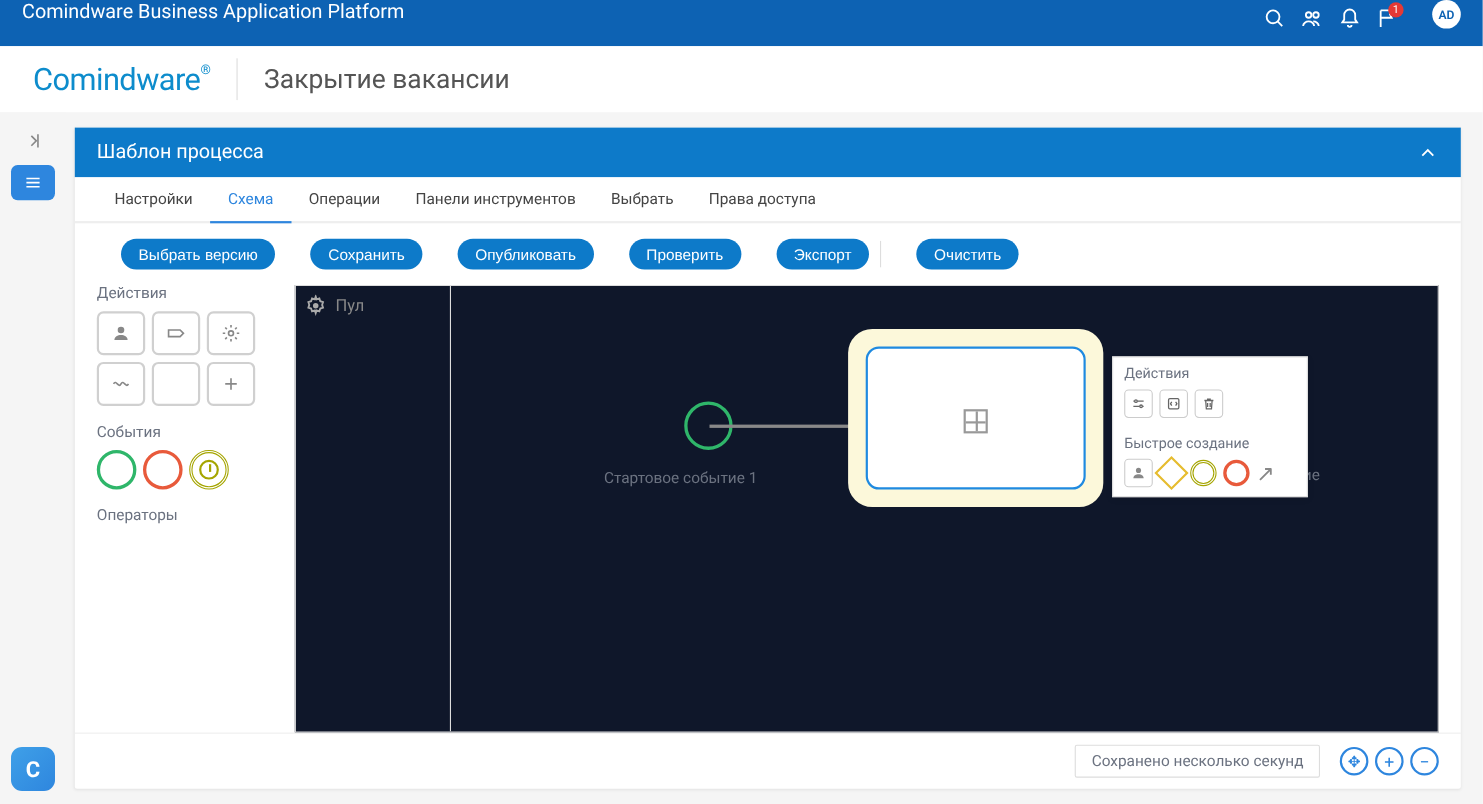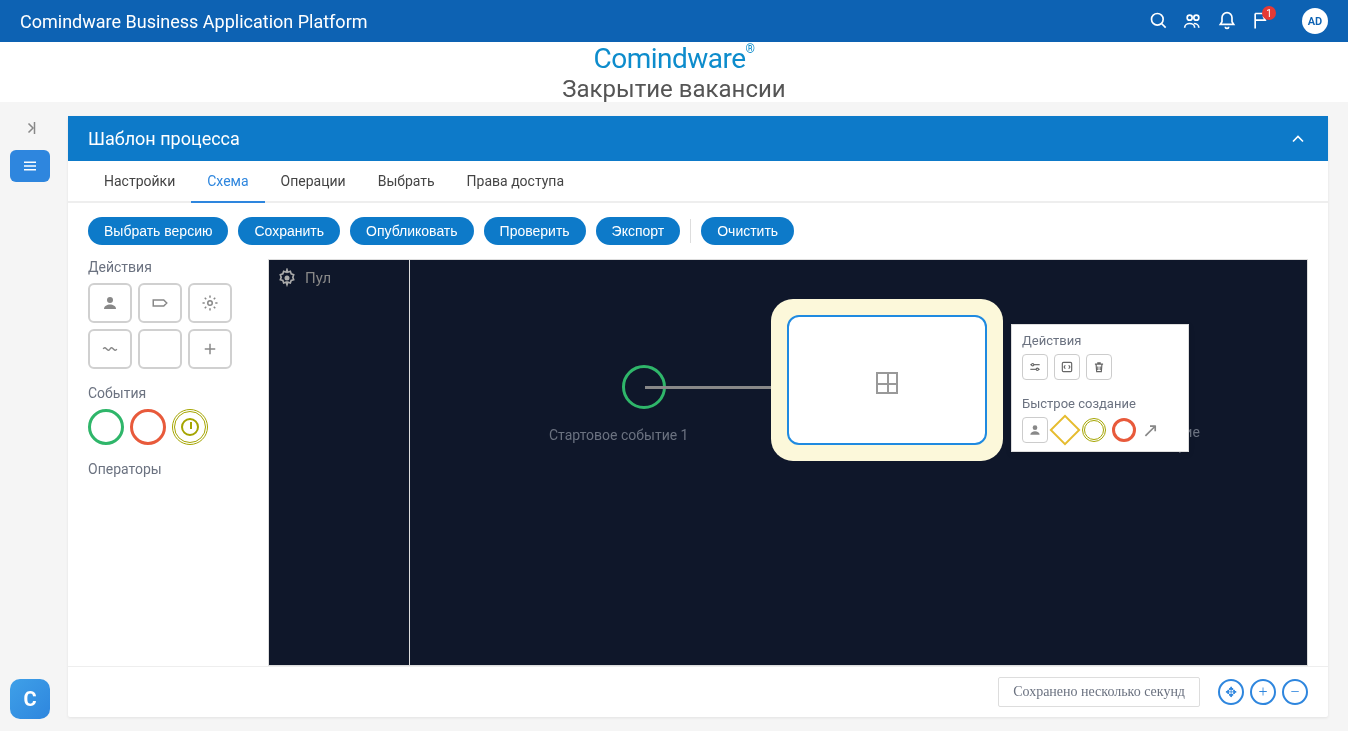--- a/index.html
+++ b/index.html
@@ -1,28 +1,28 @@
 <!DOCTYPE html>
 <html><head>
 <meta charset="utf-8">
 <style>
 * { box-sizing: border-box; margin: 0; padding: 0; }
 body { font-family: -apple-system, BlinkMacSystemFont, "Segoe UI", Roboto, Arial, sans-serif; background: #f5f5f5; width: 1348px; height: 731px; overflow: hidden; }
 
 
-.top-header { height: 42px; background: #0d62b3; display: flex; align-items: center; padding: 0 20px; color: #fff; }
+.top-header { height: 42px; background: #0d62b3; display: flex; padding: 0 20px; color: #fff; }
 .top-title { font-size: 18px; font-weight: 400; }
 .top-spacer { flex: 1; }
 .top-icon { width: 34px; height: 34px; display: flex; align-items: center; justify-content: center; cursor: pointer; position: relative; }
 .top-icon svg { width: 20px; height: 20px; }
 .badge { position: absolute; top: 2px; right: 2px; background: #e53935; color: #fff; font-size: 10px; border-radius: 50%; width: 14px; height: 14px; display: flex; align-items: center; justify-content: center; }
 .avatar { width: 26px; height: 26px; border-radius: 50%; background: #fff; color: #0d62b3; font-size: 11px; font-weight: 600; display: flex; align-items: center; justify-content: center; margin-left: 24px; }
 
 
-.logo-bar { height: 60px; background: #fff; display: flex; align-items: center; padding: 0 30px; flex-direction: column; }
+.logo-bar { height: 60px; background: #fff; display: flex; align-items: center; padding: 0 30px; }
 .logo { font-size: 28px; font-weight: 400; color: #0d8ccc; letter-spacing: -0.5px; }
 .logo-reg { font-size: 12px; vertical-align: top; }
 .logo-sep { width: 1px; height: 38px; background: #ddd; margin: 0 24px; }
 .page-title { font-size: 24px; color: #555; }
 
 
 .main-area { display: flex; height: calc(731px - 102px); }
 .left-rail { width: 60px; background: #f5f5f5; display: flex; flex-direction: column; align-items: center; padding-top: 10px; position: relative; }
 .rail-btn { width: 40px; height: 32px; border-radius: 6px; display: flex; align-items: center; justify-content: center; cursor: pointer; margin-bottom: 6px; }
 .rail-btn.active { background: #2e86de; }
@@ -35,21 +35,21 @@
 .panel-header-spacer { flex: 1; }
 .chev { width: 20px; height: 20px; }
 
 
 .tabs { display: flex; padding: 0 20px; border-bottom: 2px solid #eee; }
 .tab { padding: 12px 16px; color: #444; font-size: 14px; cursor: pointer; border-bottom: 2px solid transparent; margin-bottom: -2px; }
 .tab.active { color: #2e86de; border-bottom-color: #2e86de; }
 
 
 .toolbar { padding: 14px 20px; display: flex; gap: 10px; align-items: center; }
-.btn { background: #0d7ac9; color: #fff; border: none; padding: 6px 16px; border-radius: 14px; font-size: 14px; cursor: pointer; }
+.btn { background: #0d7ac9; color: #fff; border: none; padding: 6px 16px; border-radius: 14px; font-size: 14px; cursor: pointer; margin-left: 22px; }
 .toolbar-sep { width: 1px; height: 24px; background: #ddd; }
 
 
 .canvas-wrap { flex: 1; display: flex; padding: 0 20px 0 20px; overflow: hidden; }
 .palette { width: 180px; padding-right: 12px; }
 .palette-section { margin-bottom: 16px; }
 .palette-label { color: #6b7280; font-size: 14px; margin-bottom: 8px; }
 .palette-grid { display: flex; flex-wrap: wrap; gap: 6px; }
 .palette-item { width: 44px; height: 40px; border: 2px solid #d0d0d0; border-radius: 6px; display: flex; align-items: center; justify-content: center; cursor: grab; color: #888; }
 .palette-item svg { width: 18px; height: 18px; }
@@ -88,21 +88,21 @@
 .popup-btn { width: 26px; height: 26px; border: 1px solid #ccc; border-radius: 4px; display: flex; align-items: center; justify-content: center; cursor: pointer; color: #666; }
 .popup-btn svg { width: 14px; height: 14px; }
 .qc-user { width: 26px; height: 26px; border: 1px solid #ccc; border-radius: 4px; display: flex; align-items: center; justify-content: center; }
 .qc-diamond { width: 22px; height: 22px; border: 2px solid #e6bc2f; transform: rotate(45deg); }
 .qc-inter { width: 24px; height: 24px; border: 3px double #a5a500; border-radius: 50%; }
 .qc-end { width: 24px; height: 24px; border: 3px solid #e85a3b; border-radius: 50%; }
 .qc-arrow { width: 24px; height: 24px; position: relative; }
 .qc-arrow::after { content: '↗'; color: #888; font-size: 20px; }
 
 
-.canvas-footer { display: flex; align-items: center; padding: 10px 20px; border-top: 1px solid #eee; font-family: Liberation Serif, serif; }
+.canvas-footer { display: flex; align-items: center; padding: 10px 20px; border-top: 1px solid #eee; }
 .footer-spacer { flex: 1; }
 .footer-status { color: #6b7280; font-size: 14px; border: 1px solid #ddd; padding: 6px 14px; border-radius: 2px; margin-right: 12px; }
 .footer-btn { width: 26px; height: 26px; border: 2px solid #2e86de; border-radius: 50%; color: #2e86de; display: flex; align-items: center; justify-content: center; cursor: pointer; margin-left: 6px; font-size: 16px; }
 .footer-btn.move { font-size: 14px; }
 </style>
 </head>
 <body>
 
 <div class="top-header">
   <div class="top-title">Comindware Business Application Platform</div>
@@ -168,20 +168,21 @@
         <div class="panel-header-spacer"></div>
         <svg class="chev" viewBox="0 0 24 24" fill="none" stroke="#fff" stroke-width="2">
             <path d="M6 15l6-6 6 6"></path>
           </svg>
       </div>
 
       <div class="tabs">
         <div class="tab">Настройки</div>
         <div class="tab active">Схема</div>
         <div class="tab">Операции</div>
+        <div class="tab">Панели инструментов</div>
         <div class="tab">Выбрать</div>
         <div class="tab">Права доступа</div>
       </div>
 
       <div class="toolbar">
         <button class="btn">Выбрать версию</button>
         <button class="btn">Сохранить</button>
         <button class="btn">Опубликовать</button>
         <button class="btn">Проверить</button>
         <button class="btn">Экспорт</button>

